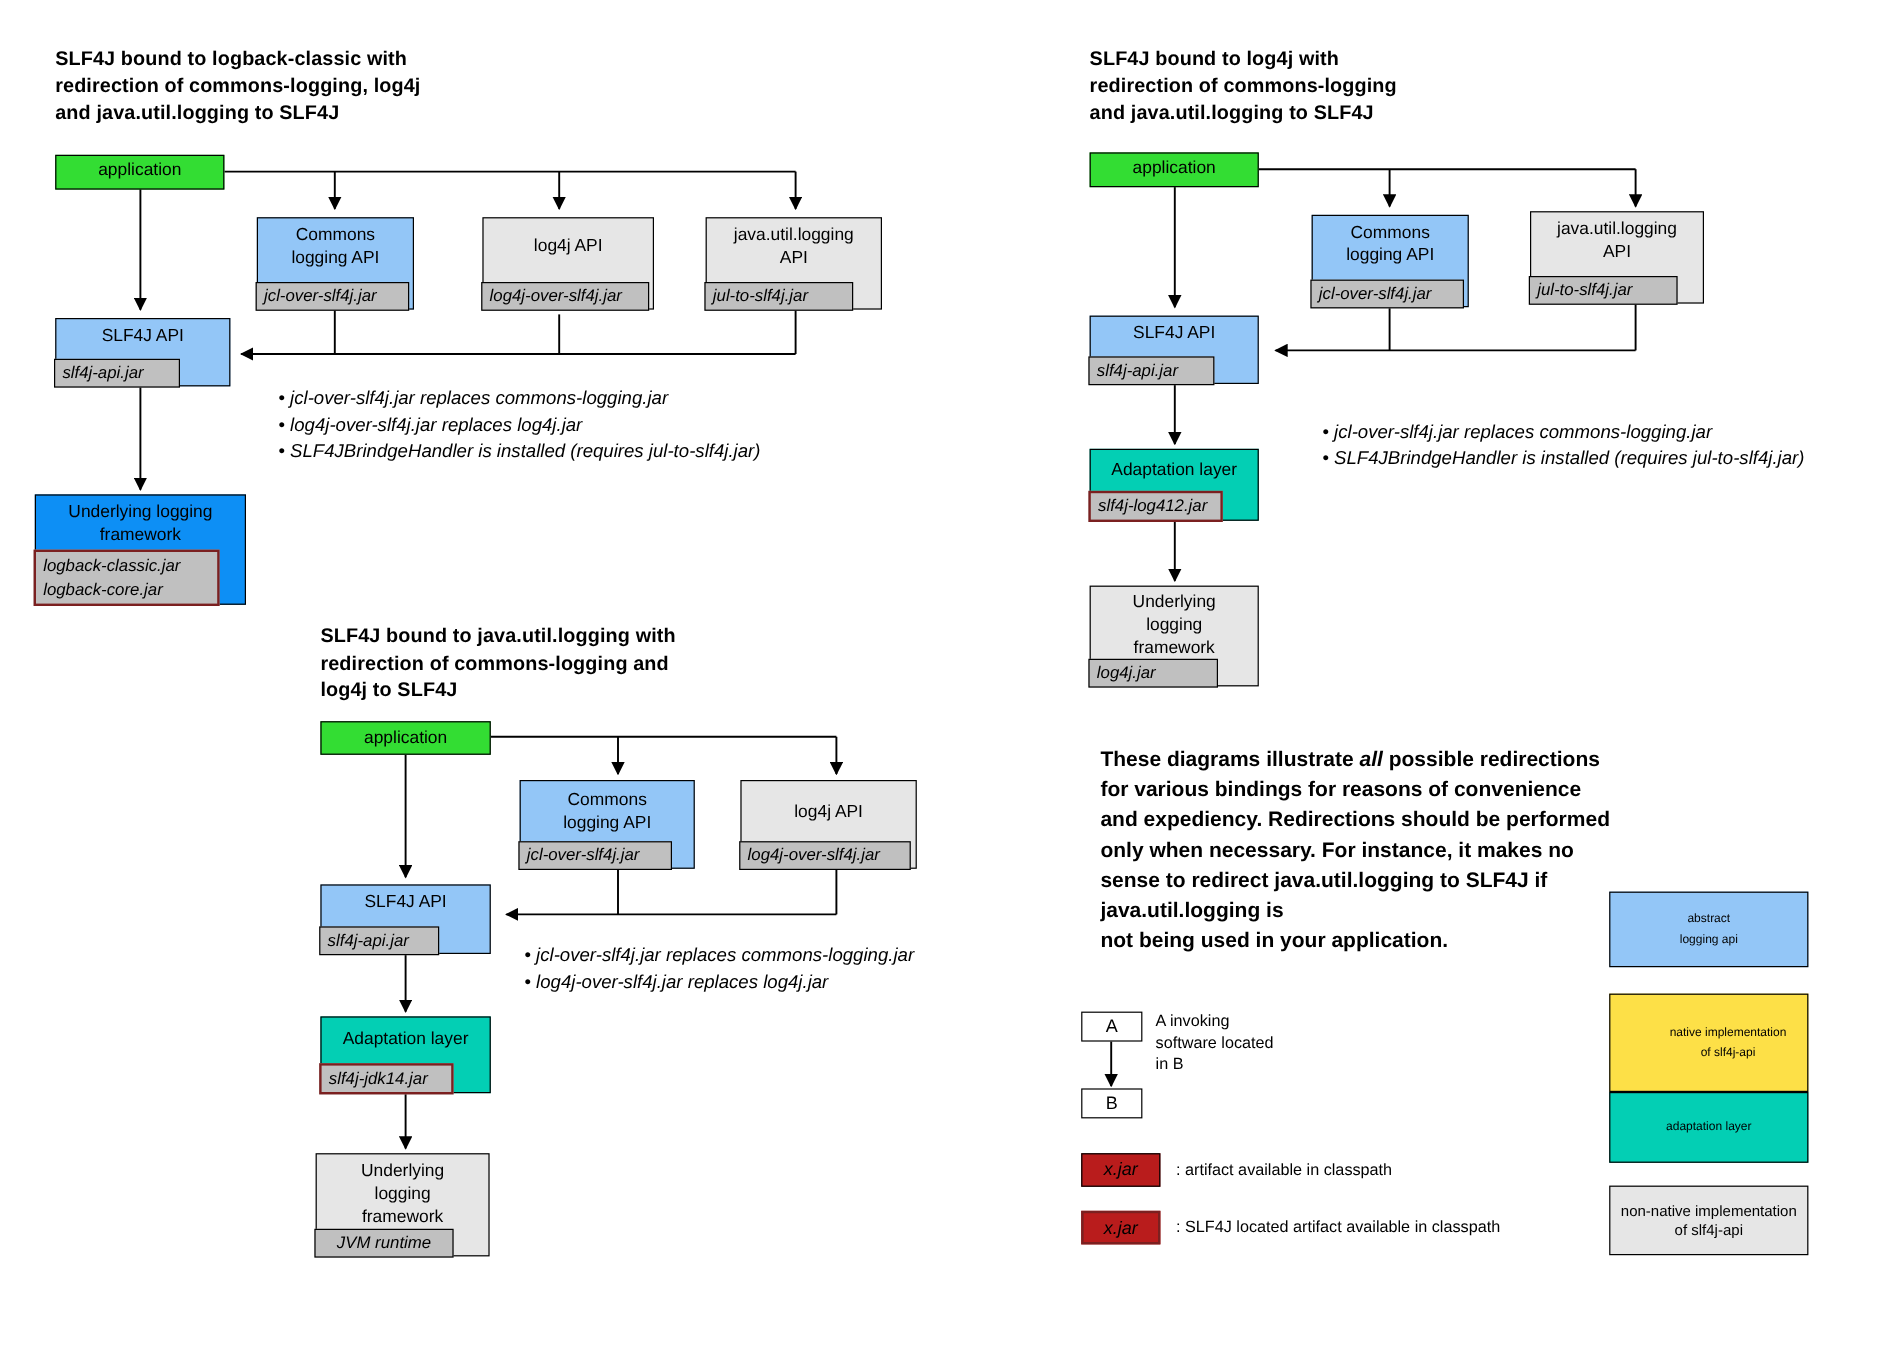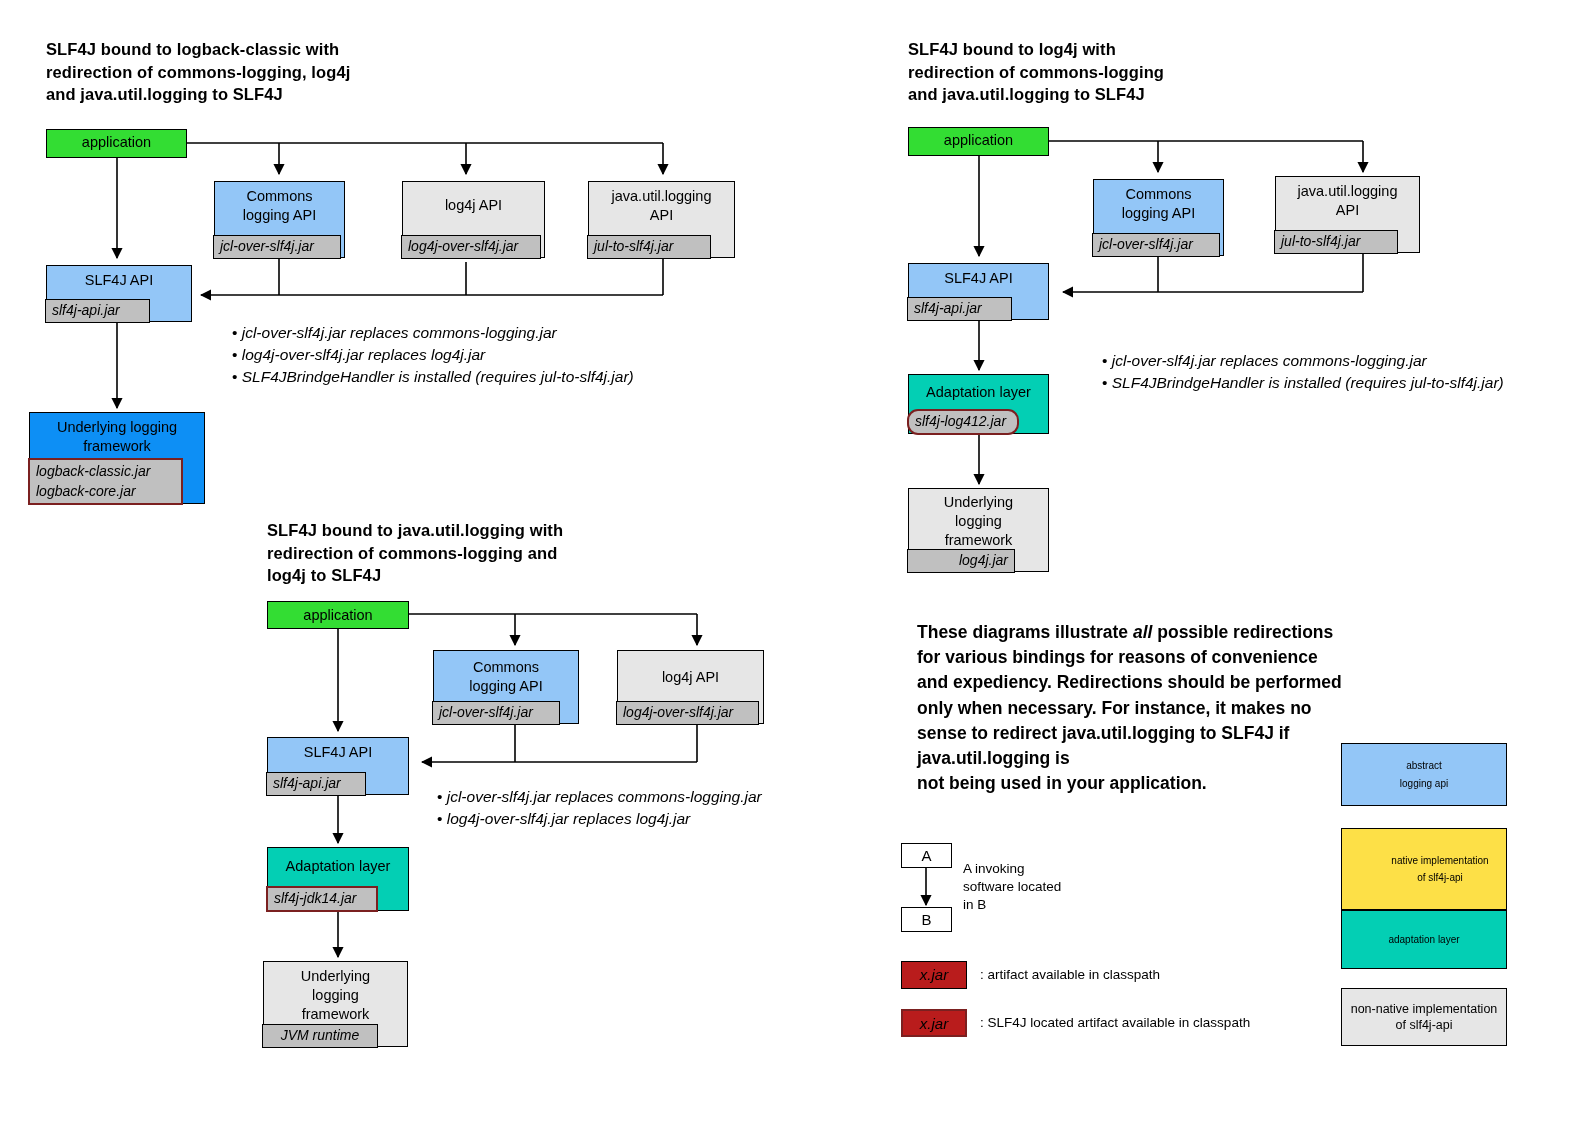--- a/index.html
+++ b/index.html
@@ -203,28 +203,28 @@
     <div class="jar" style="left:-2px;bottom:-2px;width:124px;">jul-to-slf4j.jar</div>
   </div>
 
   <div class="node c-abstract" style="left:908px;top:263px;width:141px;height:57px;">
     <div class="ntitle" style="padding-top:5px;">SLF4J API</div>
     <div class="jar" style="left:-2px;bottom:-2px;width:105px;">slf4j-api.jar</div>
   </div>
 
   <div class="node c-adapt" style="left:908px;top:374px;width:141px;height:60px;">
     <div class="ntitle small" style="padding-top:8px;">Adaptation layer</div>
-    <div class="jar binding" style="left:-2px;bottom:-2px;width:112px;border-radius:11px;">slf4j-log412.jar</div>
+    <div class="jar binding" style="left:-2px;bottom:-2px;width:112px;">slf4j-log412.jar</div>
   </div>
 
   <div class="node c-nonnative" style="left:908px;top:488px;width:141px;height:84px;">
     <div class="ntitle small" style="white-space:pre-line;padding-top:4px;">Underlying
 logging
 framework</div>
-    <div class="jar" style="left:-2px;bottom:-2px;width:108px;text-align:right;">log4j.jar</div>
+    <div class="jar" style="left:-2px;bottom:-2px;width:108px;text-align:left;">log4j.jar</div>
   </div>
 
   <div class="bullets" style="left:1102px;top:350px;">
     <span class="bl">jcl-over-slf4j.jar replaces commons-logging.jar</span>
     <span class="bl">SLF4JBrindgeHandler is installed (requires jul-to-slf4j.jar)</span>
   </div>
 
   <div class="dtitle" style="left:267px;top:519px;width:430px;">SLF4J bound to java.util.logging with
 redirection of commons-logging and
 log4j to SLF4J</div>
@@ -270,21 +270,21 @@
     <span>These diagrams illustrate </span><i>all</i><span> possible redirections for various bindings for reasons of convenience and expediency. Redirections should be performed only when necessary. For instance, it makes no sense to redirect java.util.logging to SLF4J if java.util.logging is</span><br>
     <span>not being used in your application.</span>
   </div>
 
   <div class="legendbox" style="left:901px;top:843px;width:51px;height:25px;">
     <span style="display:block;padding-top:2px;">A</span>
   </div>
   <div class="legendbox" style="left:901px;top:907px;width:51px;height:25px;">
     <span style="display:block;padding-top:2px;">B</span>
   </div>
-  <div class="legtext" style="left:963px;top:860px;">A invoking
+  <div class="legtext" style="left:963px;top:842px;">A invoking
 software located
 in B</div>
 
   <div class="legchip" style="left:901px;top:961px;width:66px;height:28px;">x.jar</div>
   <div class="legcaption" style="left:980px;top:966px;">: artifact available in classpath</div>
 
   <div class="legchip binding" style="left:901px;top:1009px;width:66px;height:28px;">x.jar</div>
   <div class="legcaption" style="left:980px;top:1014px;">: SLF4J located artifact available in classpath</div>
 
   <div class="swatch" style="left:1341px;top:743px;width:166px;height:63px;background:#93c6f7;">

